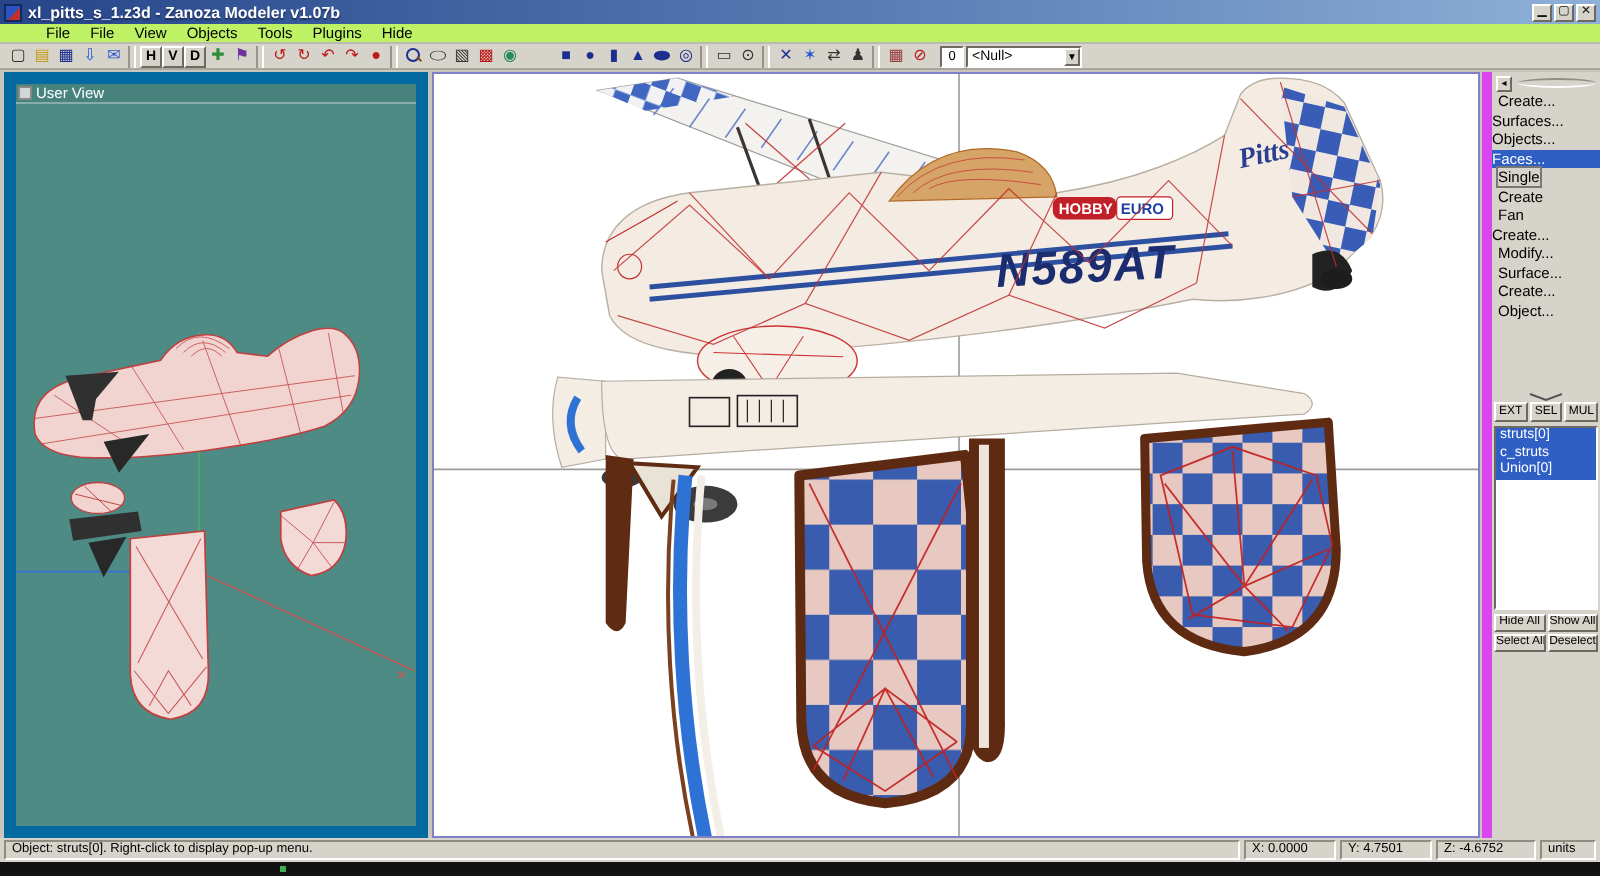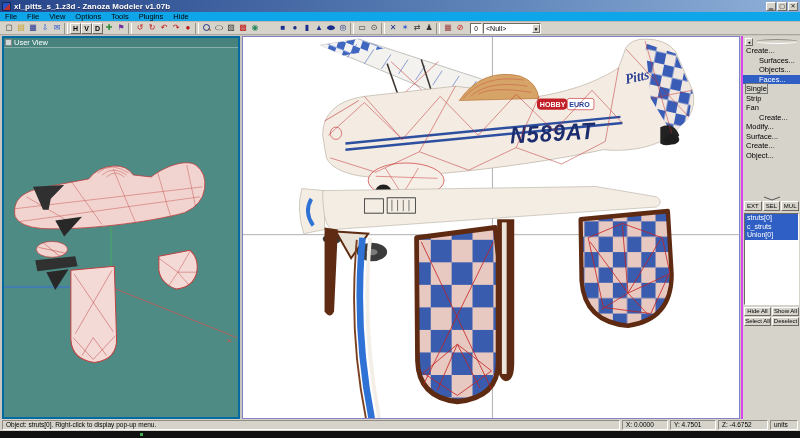--- a/index.html
+++ b/index.html
@@ -8,59 +8,59 @@
   #screen { position:relative; width:800px; height:438px; display:flex; flex-direction:column;border-radius:31px; }
 
   
   .titlebar { height:12px; background:linear-gradient(90deg,#26458a,#5d83b8 60%,#8fb0d8); display:flex; align-items:center; padding:0 2px; color:#fff; flex:0 0 auto; }
   .app-icon { width:9px; height:9px; background:linear-gradient(135deg,#2a52c0 55%,#c03030 55%); border:1px solid #102a60; margin-right:3px; }
   .titlebar-text { font-weight:bold; font-size:8px; white-space:nowrap; text-shadow:0 1px 1px #1a2a55; }
   .win-btns { margin-left:auto; display:flex; gap:1px; }
   .win-btn { width:10px; height:9px; background:#d6d3ca; border:1px solid; border-color:#fff #6e6a63 #6e6a63 #fff; font-size:6px; line-height:7px; text-align:center; color:#111; }
 
   
-  .menubar { height:10px; background:#0ea5e9; display:flex; padding-left:0; border-bottom:1px solid #bdb9b0; flex:0 0 auto; }
+  .menubar { height:10px; background:#bef264; display:flex; padding-left:18px; border-bottom:1px solid #bdb9b0; flex:0 0 auto; }
   .menu-item { padding:0 5px; font-size:7.5px; line-height:10px; }
 
   
   .toolbar { height:13px; background:#d6d3ca; display:flex; align-items:center; padding-left:3px; border-bottom:1px solid #aaa69d; flex:0 0 auto; }
   .tbtn { width:12px; height:12px; display:flex; align-items:center; justify-content:center; font-size:8px; line-height:12px; color:#222; }
   .tb-sep { width:4px; height:11px; border-left:1px solid #989488; border-right:1px solid #fff; margin:0 2px 0 1px; }
   .tb-letter { width:11px; height:11px; background:#d6d3ca; border:1px solid; border-color:#fff #6e6a63 #6e6a63 #fff; font-size:7px; font-weight:bold; text-align:center; line-height:9px; }
   .c-red { color:#c01818; } .c-navy { color:#1c2f8e; } .c-purple { color:#7030a0; }
   .c-green { color:#2e8b3a; } .c-dark { color:#333; } .c-blue { color:#2a5ad0; }
   .squash { transform:scaleY(.6); }
   .mag { position:relative; width:8px; height:8px; }
   .mag::before { content:""; position:absolute; left:0; top:0; width:5px; height:5px; border:1.3px solid #1c2f8e; border-radius:50%; }
   .mag::after { content:""; position:absolute; left:5px; top:5px; width:3px; height:1.4px; background:#8a4a10; transform:rotate(45deg); }
   .tb-spin { width:12px; height:11px; background:#fff; border:1px solid; border-color:#6e6a63 #fff #fff #6e6a63; font-size:6.5px; text-align:center; line-height:9px; margin-left:4px; }
   .tb-combo { width:58px; height:11px; background:#fff; border:1px solid; border-color:#6e6a63 #fff #fff #6e6a63; font-size:7px; line-height:9px; padding-left:2px; margin-left:1px; display:flex; align-items:center; }
   .combo-arrow { margin-left:auto; width:8px; height:9px; background:#d6d3ca; border:1px solid; border-color:#fff #6e6a63 #6e6a63 #fff; font-size:5px; line-height:8px; text-align:center; }
 
   
   .main { flex:1 1 auto; display:flex; background:#c9c5bc; padding:1px 0 0 2px; min-height:0; }
   .viewport { display:flex; flex-direction:column; min-width:0; }
-  .vp-left { width:238px; border:2px solid #0369a1; margin-right:2px; }
+  .vp-left { width:212px; border:6px solid #0369a1; margin-right:2px; }
   .vp-right { flex:1; border:1px solid #8181c8; margin-right:1px; }
   .vp-strip { height:10px; display:flex; align-items:center; gap:2px; padding-left:1px; font-size:7.5px; flex:0 0 auto; }
   .vp-strip.teal { background:#47837c; color:#fff; border-bottom:1px solid rgba(255,255,255,.35); }
   .vp-strip.white { background:#fff; color:#222; border-bottom:1px solid #e0e0e0; }
   .vp-ico { width:7px; height:7px; border:1px solid #888; background:#cfd8d6; }
   .vp-ico.blue { background:#9db6e0; border-color:#55659f; }
   .vp-canvas { flex:1; min-height:0; }
   .vp-canvas svg { display:block; width:100%; height:100%; }
 
   
-  .panel { width:59px; background:#d6d3ca; display:flex; flex-direction:column; font-size:7.5px; flex:0 0 auto; padding-top:1px; border-left:2px solid #d946ef; }
+  .panel { width:59px; background:#d6d3ca; display:flex; flex-direction:column; font-size:7.5px; flex:0 0 auto; padding-top:1px; border-left:5px solid #d946ef; }
   .panel-handle { height:9px; display:flex; align-items:center; gap:3px; padding:0 2px; }
   .panel-handle .hbtn { width:8px; height:8px; background:#d6d3ca; border:1px solid; border-color:#fff #6e6a63 #6e6a63 #fff; font-size:5px; line-height:6px; text-align:center; }
   .panel-handle .squig { flex:1; height:5px; border-top:1px solid #908c82; border-bottom:1px solid #fff; border-radius:50%; }
   .tree { display:flex; flex-direction:column; }
   .tree-row { height:9.5px; line-height:9.5px; white-space:nowrap; padding-left:3px; }
-  .tree-row.lvl1 { padding-left:16px; }
+  .tree-row.lvl1 { padding-left:0; }
   .tree-row.lvl2 { }
   .tree-row.selected { background:#2f5fc4; color:#fff; }
   .tree-row.boxed span { outline:1px solid #777; }
   .spacer35 { height:35px; }
   .chev { height:6px; display:flex; justify-content:center; align-items:center; }
   .mode-row { display:flex; padding:0 1px; gap:1px; height:10px; }
   .mode-btn { flex:1; background:#d6d3ca; border:1px solid; border-color:#fff #6e6a63 #6e6a63 #fff; font-size:6px; text-align:center; line-height:8px; }
   .objlist { height:92px; margin:2px 1px 0 1px; background:#fff; border:1px solid; border-color:#6e6a63 #fff #fff #6e6a63; overflow:hidden; }
   .obj-item { height:8.5px; line-height:8.5px; font-size:7px; padding-left:2px; white-space:nowrap; }
   .obj-item.selected { background:#2f5fc4; color:#fff; }
@@ -88,21 +88,21 @@
       <div class="win-btn">▁</div>
       <div class="win-btn">▢</div>
       <div class="win-btn">✕</div>
     </div>
   </div>
 
   <div class="menubar">
     <span class="menu-item">File</span>
     <span class="menu-item">File</span>
     <span class="menu-item">View</span>
-    <span class="menu-item">Options</span>
+    <span class="menu-item">Objects</span>
     <span class="menu-item">Tools</span>
     <span class="menu-item">Plugins</span>
     <span class="menu-item">Hide</span>
   </div>
 
   <div class="toolbar">
     <span class="tbtn c-dark">▢</span>
     <span class="tbtn" style="color:#c8a020">▤</span>
     <span class="tbtn c-navy">▦</span>
     <span class="tbtn c-blue">⇩</span>
@@ -344,21 +344,21 @@
       <div class="panel-handle">
         <span class="hbtn">◂</span>
         <span class="squig"></span>
       </div>
       <div class="tree">
         <div class="tree-row"><span>Create...</span></div>
         <div class="tree-row lvl1"><span>Surfaces...</span></div>
         <div class="tree-row lvl1"><span>Objects...</span></div>
         <div class="tree-row lvl1 selected"><span>Faces...</span></div>
         <div class="tree-row lvl2 boxed"><span>Single</span></div>
-        <div class="tree-row lvl2"><span>Strip</span></div>
+        <div class="tree-row lvl2"><span>Create</span></div>
         <div class="tree-row lvl2"><span>Fan</span></div>
         <div class="tree-row lvl1"><span>Create...</span></div>
         <div class="tree-row"><span>Modify...</span></div>
         <div class="tree-row"><span>Surface...</span></div>
         <div class="tree-row"><span>Create...</span></div>
         <div class="tree-row"><span>Object...</span></div>
       </div>
       <div class="spacer35"></div>
       <div class="chev">
         <svg width="18" height="5">

